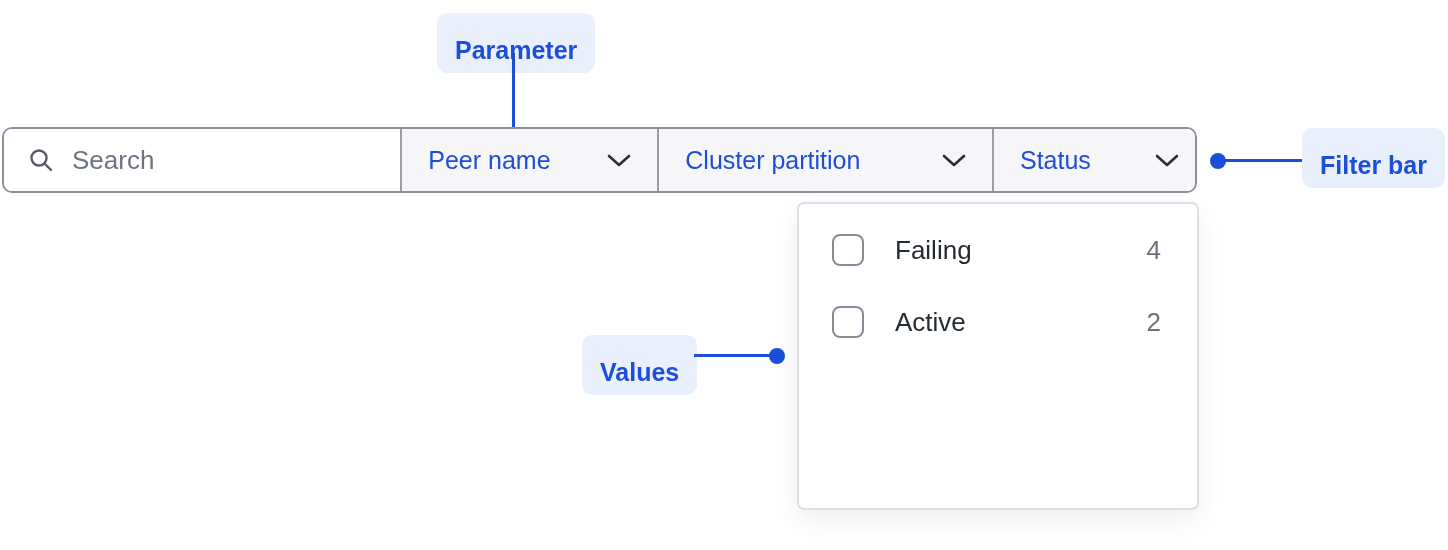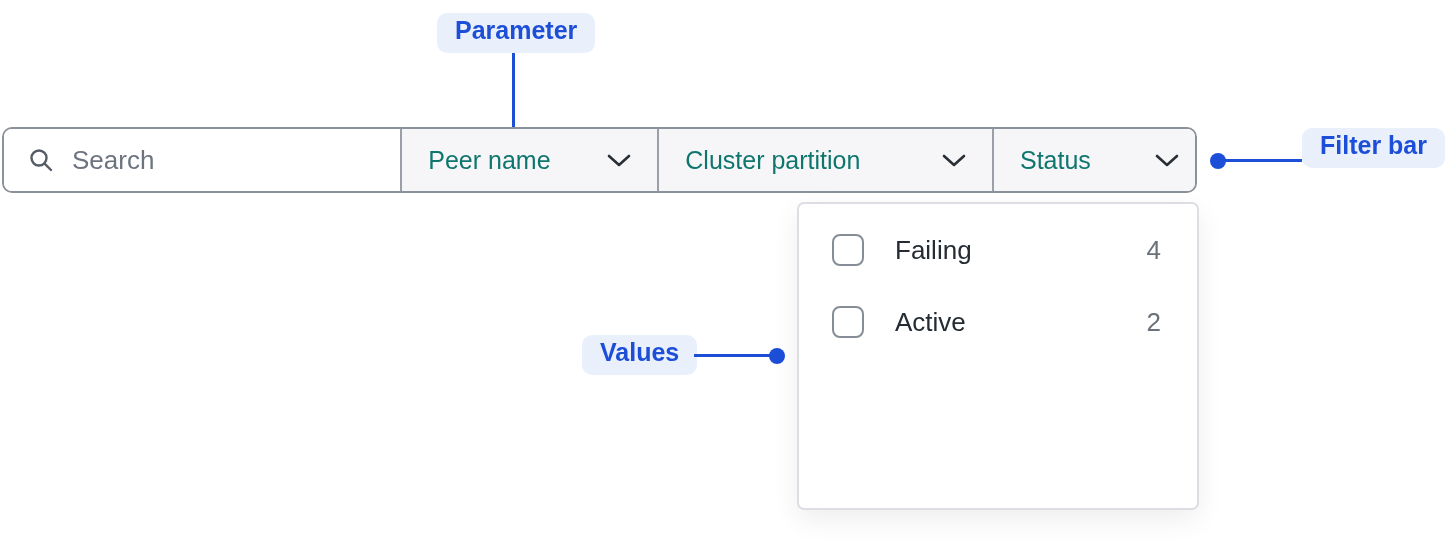--- a/index.html
+++ b/index.html
@@ -7,21 +7,21 @@
                font-family: "Liberation Sans", sans-serif; position: relative; }
 
   
   .badge {
     position: absolute;
     background: #e9f0fc;
     color: #1d4ed8;
     font-size: 25px;
     font-weight: 600;
     line-height: 1;
-    padding: 5px 18px 10px 18px;
+    padding: 25px 18px 10px 18px;
     border-radius: 10px;
     white-space: nowrap;
   }
   .leader { position: absolute; background: #1d4ed8; }
   .leader.v { width: 3px; }
   .leader.h { height: 3px; }
   .dot { position: absolute; width: 16px; height: 16px; border-radius: 50%; background: #1d4ed8; }
 
   
   .filter-bar {
@@ -46,21 +46,21 @@
   }
   .search-input::placeholder { color: #6d7480; }
   .dropdown-btn {
     height: 100%;
     background: #f6f6f8;
     border: none;
     border-left: 2px solid #9ba0a8;
     display: flex; align-items: center; justify-content: space-between;
     padding: 0 26px;
     font-family: "Liberation Sans", sans-serif;
-    font-size: 25px; color: #0f766e;
+    font-size: 25px; color: #1d4ed8;
     cursor: pointer;
   }
   .dropdown-btn .lbl { white-space: nowrap; }
   .dd-peer    { width: 258px; }
   .dd-cluster { width: 336px; align-items: center; }
   .dd-status  { width: 203px; gap: 40px; }
   .chev { flex: 0 0 auto; margin-left: 24px; }
 
   
   .panel {

